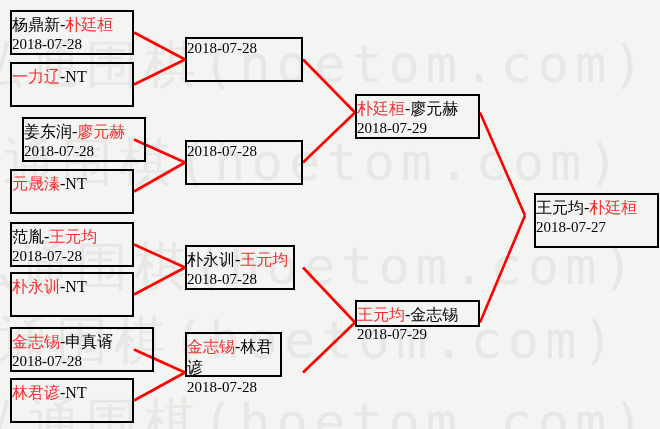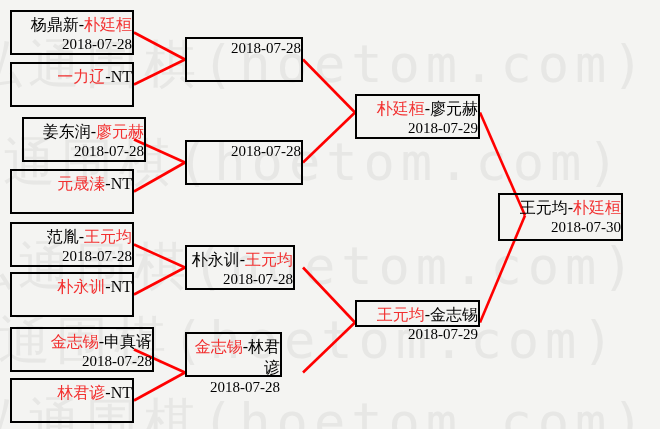--- a/index.html
+++ b/index.html
@@ -16,21 +16,21 @@
     font-size:52px;letter-spacing:6px;line-height:60px;
     color:var(--wm,#e7e7e6);user-select:none;pointer-events:none;
   }
   
   svg.connectors{position:absolute;left:0;top:0;z-index:2;}
   line.conn{stroke:var(--conn,#ff0000);stroke-width:2.6px;}
   
   .box{
     position:absolute;z-index:3;box-sizing:border-box;
     border:2px solid var(--border,#000);background:transparent;
-    text-align:right;
+    text-align:left;
   }
   .names{font-size:16px;line-height:21px;margin-top:2px;color:var(--ink,#000);}
   .date{font-size:15px;line-height:19px;color:var(--ink,#000);}
   .red{color:var(--red,#f33);}
 </style>
 </head>
 <body style="--bg: #f4f4f2; --border: #000000; --ink: #000000; --red: #f23030; --conn: #ff0000; --wm: #e7e7e5;">
 
 <div class="stage">
 
@@ -107,18 +107,18 @@
 
   <div class="box" style="left:355px;top:94px;width:125px;height:45px">
     <div class="names"><span class="red">朴廷桓</span><span>-</span><span>廖元赫</span></div>
     <div class="date">2018-07-29</div>
   </div>
   <div class="box" style="left:355px;top:300px;width:125px;height:27px">
     <div class="names"><span class="red">王元均</span><span>-</span><span>金志锡</span></div>
     <div class="date">2018-07-29</div>
   </div>
 
-  <div class="box" style="left:498px;top:193px;width:125px;height:48px">
+  <div class="box" style="left:534px;top:193px;width:125px;height:55px">
     <div class="names"><span>王元均</span><span>-</span><span class="red">朴廷桓</span></div>
-    <div class="date">2018-07-30</div>
+    <div class="date">2018-07-27</div>
   </div>
 
 </div>
 
 </body></html>

